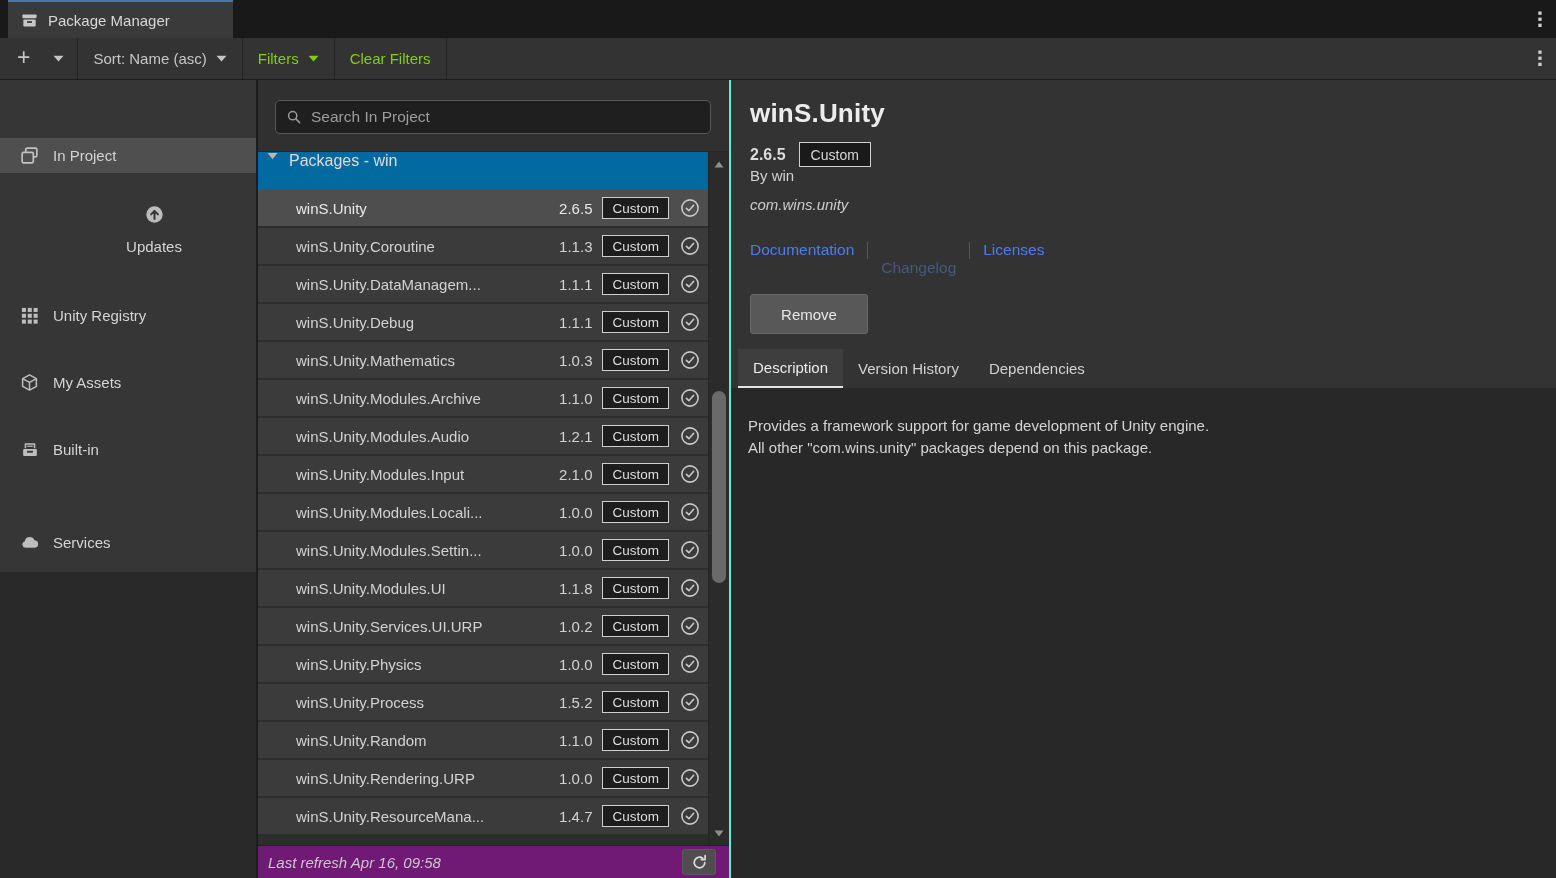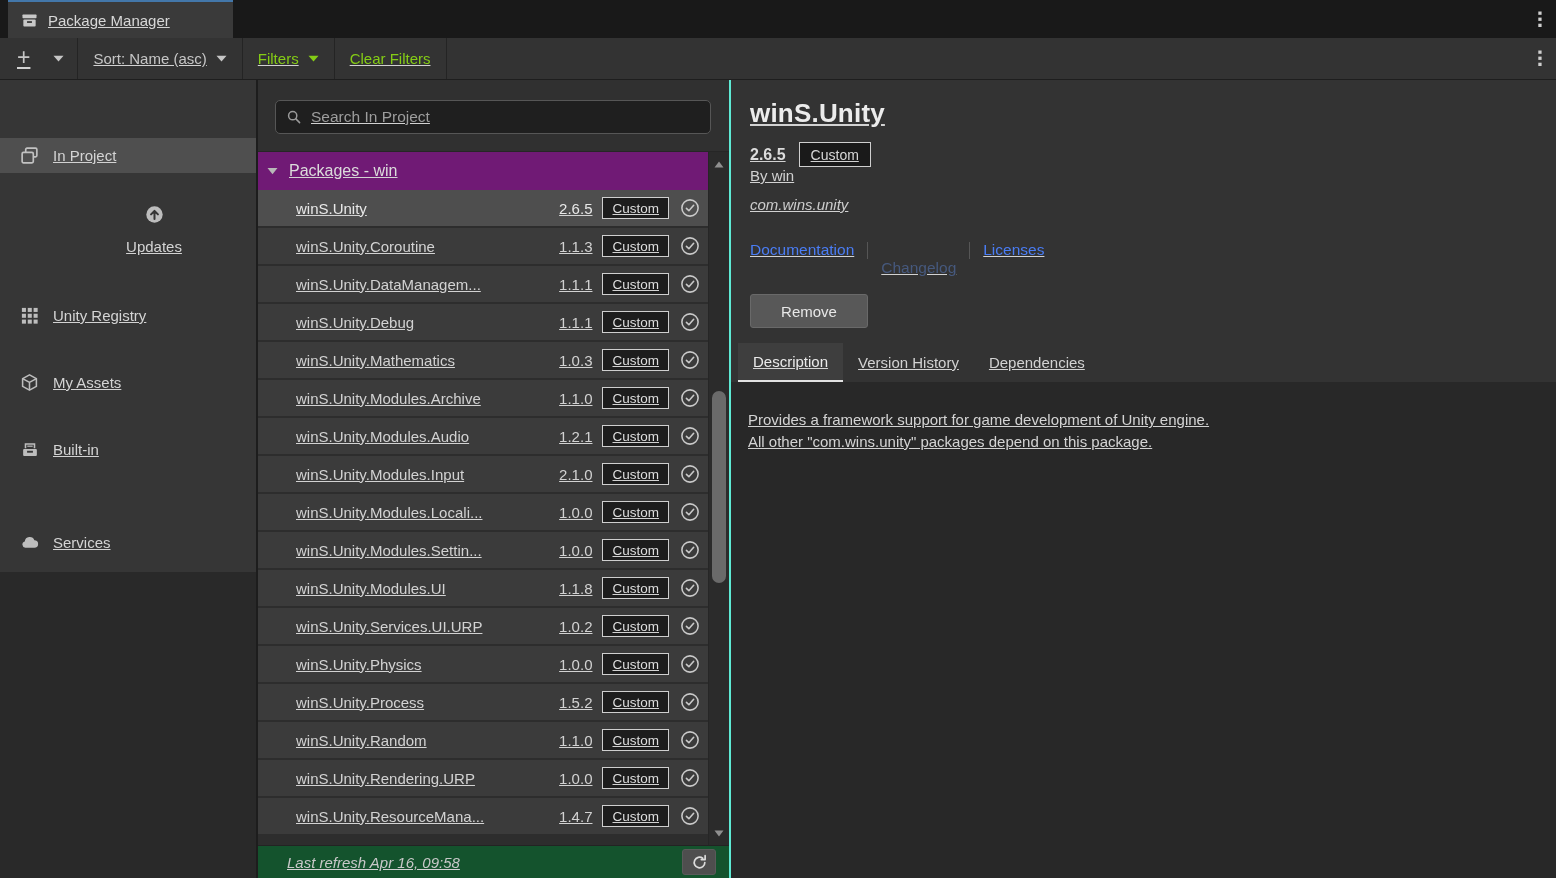--- a/index.html
+++ b/index.html
@@ -1,18 +1,18 @@
 <!DOCTYPE html>
 <html><head>
 <meta charset="utf-8">
 <style>
   * { box-sizing: border-box; margin: 0; padding: 0; }
   html,body { width:1556px; height:878px; overflow:hidden; }
   body { font-family:"Liberation Sans", sans-serif; background:#191919; color:#d2d2d2; }
-  .window { width:1556px; height:878px; display:flex; flex-direction:column;text-decoration:underline; }
+  .window { width:1556px; height:878px; display:flex; flex-direction:column; }
 
   
   .titlebar { height:38px; background:#191919; display:flex; align-items:stretch; flex:0 0 auto; }
   .pm-tab { margin-left:8px; width:225px; background:#3a3a3a; border-top:2px solid #4377aa;
             display:flex; align-items:center; gap:9px; padding-left:12px; font-size:15px; color:#d8d8d8; }
   .kebab { display:flex; align-items:center; padding:0 14px; cursor:pointer; }
 
   
   .toolbar { height:42px; background:#333333; border-bottom:1px solid #1e1e1e; display:flex; align-items:stretch; flex:0 0 auto; }
   .tb-item { display:flex; align-items:center; padding:0 15px; font-size:15px; color:#c6c6c6; gap:9px; cursor:pointer; }
@@ -38,53 +38,53 @@
 
   
   .middle { width:473px; background:#303030; border-right:2px solid #5eead4; display:flex; flex-direction:column; }
   .search-wrap { height:72px; border-bottom:1px solid #262626; flex:0 0 auto; }
   .search-box { margin:20px 18px 0 17px; height:34px; background:#1f1f1f; border:1px solid #565656; border-radius:5px;
                 display:flex; align-items:center; padding:0 10px; gap:9px; }
   .search-box input { flex:1; background:transparent; border:none; outline:none; color:#d8d8d8; font-size:15.5px; font-family:inherit; }
   .search-box input::placeholder { color:#9d9d9d; opacity:1; }
   .list-area { flex:1; display:flex; min-height:0; }
   .list-col { flex:1; background:#2d2d2d; overflow:hidden; }
-  .group-header { height:38px; background:#701a75; display:flex; align-items:center; gap:11px; padding-left:9px; font-size:16px; color:#dcdcdc; cursor:pointer; }
+  .group-header { height:38px; background:#0369a1; display:flex; align-items:flex-start; gap:11px; padding-left:9px; font-size:16px; color:#dcdcdc; cursor:pointer; }
   .pkg-row { height:36px; margin-bottom:2px; background:#3b3b3b; display:flex; align-items:center; padding:0 8px 0 38px; font-size:15px; color:#d2d2d2; cursor:pointer; }
   .pkg-row.selected { background:#4e4e4e; color:#e8e8e8; }
   .pkg-name { flex:1; white-space:nowrap; overflow:hidden; }
   .pkg-version { margin-left:8px; }
   .pkg-badge { margin-left:10px; border:1px solid #cfcfcf; background:#1d1d1d; color:#dedede; font-size:13.5px; padding:2.5px 9px; }
   .pkg-check { margin-left:11px; display:flex; }
 
   
   .scrollbar { width:21px; background:#2b2b2b; border-left:1px solid #262626; position:relative; flex:0 0 auto; }
   .sb-arrow { position:absolute; left:0; width:100%; height:16px; display:flex; align-items:center; justify-content:center; cursor:pointer; }
   .sb-arrow.up { top:4px; } .sb-arrow.down { bottom:4px; }
   .sb-thumb { position:absolute; left:3px; width:14px; top:239px; height:192px; background:#6a6a6a; border-radius:7px; cursor:grab; }
 
   
-  .list-footer { height:33px; background:#14532d; border-top:1px solid #232323; display:flex; align-items:center; padding:0 13px 0 29px; flex:0 0 auto; }
+  .list-footer { height:33px; background:#701a75; border-top:1px solid #232323; display:flex; align-items:center; padding:0 13px 0 10px; flex:0 0 auto; }
   .refresh-text { font-style:italic; font-size:15px; color:#c8c8c8; }
   .refresh-btn { margin-left:auto; width:34px; height:26px; background:#4e4e4e; border:1px solid #5a5a5a; border-radius:3px;
                  display:flex; align-items:center; justify-content:center; cursor:pointer; }
 
   
   .details { flex:1; background:#333333; display:flex; flex-direction:column; min-width:0; }
   .details-top { padding-left:19px; flex:0 0 auto; }
   .detail-title { margin-top:18px; font-size:26px; font-weight:700; color:#ececec; letter-spacing:.2px; }
   .ver-row { margin-top:13px; display:flex; align-items:center; gap:13px; }
   .detail-version { font-size:16px; font-weight:700; color:#dcdcdc; }
   .detail-badge { border:1px solid #cfcfcf; background:#1a1a1a; color:#d8d8d8; font-size:14px; padding:3.5px 11px; }
   .detail-author { margin-top:0; font-size:15px; color:#d0d0d0; }
   .detail-id { margin-top:12px; font-size:15px; font-style:italic; color:#cccccc; }
   .links-row { margin-top:10px; display:flex; align-items:center; font-size:15.5px; }
   .detail-link { cursor:pointer; }
   .link-sep { width:1px; height:17px; background:#565656; margin:0 13px; }
-  .remove-btn { margin-top:17px; width:118px; height:34px; background:#585858; border:1px solid #696969; border-radius:3px;
+  .remove-btn { margin-top:17px; width:118px; height:40px; background:#585858; border:1px solid #696969; border-radius:3px;
                 color:#e8e8e8; font-size:15px; font-family:inherit; cursor:pointer; }
   .tabs-row { margin-top:15px; margin-left:-12px; display:flex; height:39px; }
   .detail-tab { padding:0 15px; line-height:39px; font-size:15px; color:#d2d2d2; cursor:pointer; }
   .detail-tab.active { background:#3e3e3e; border-bottom:2px solid #e2e2e2; line-height:37px; color:#ebebeb; }
   .details-body { flex:1; background:#282828; padding:27px 20px 0 17px; font-size:15px; line-height:22px; color:#d4d4d4; }
 </style>
 </head>
 <body>
 
 <div class="window">

